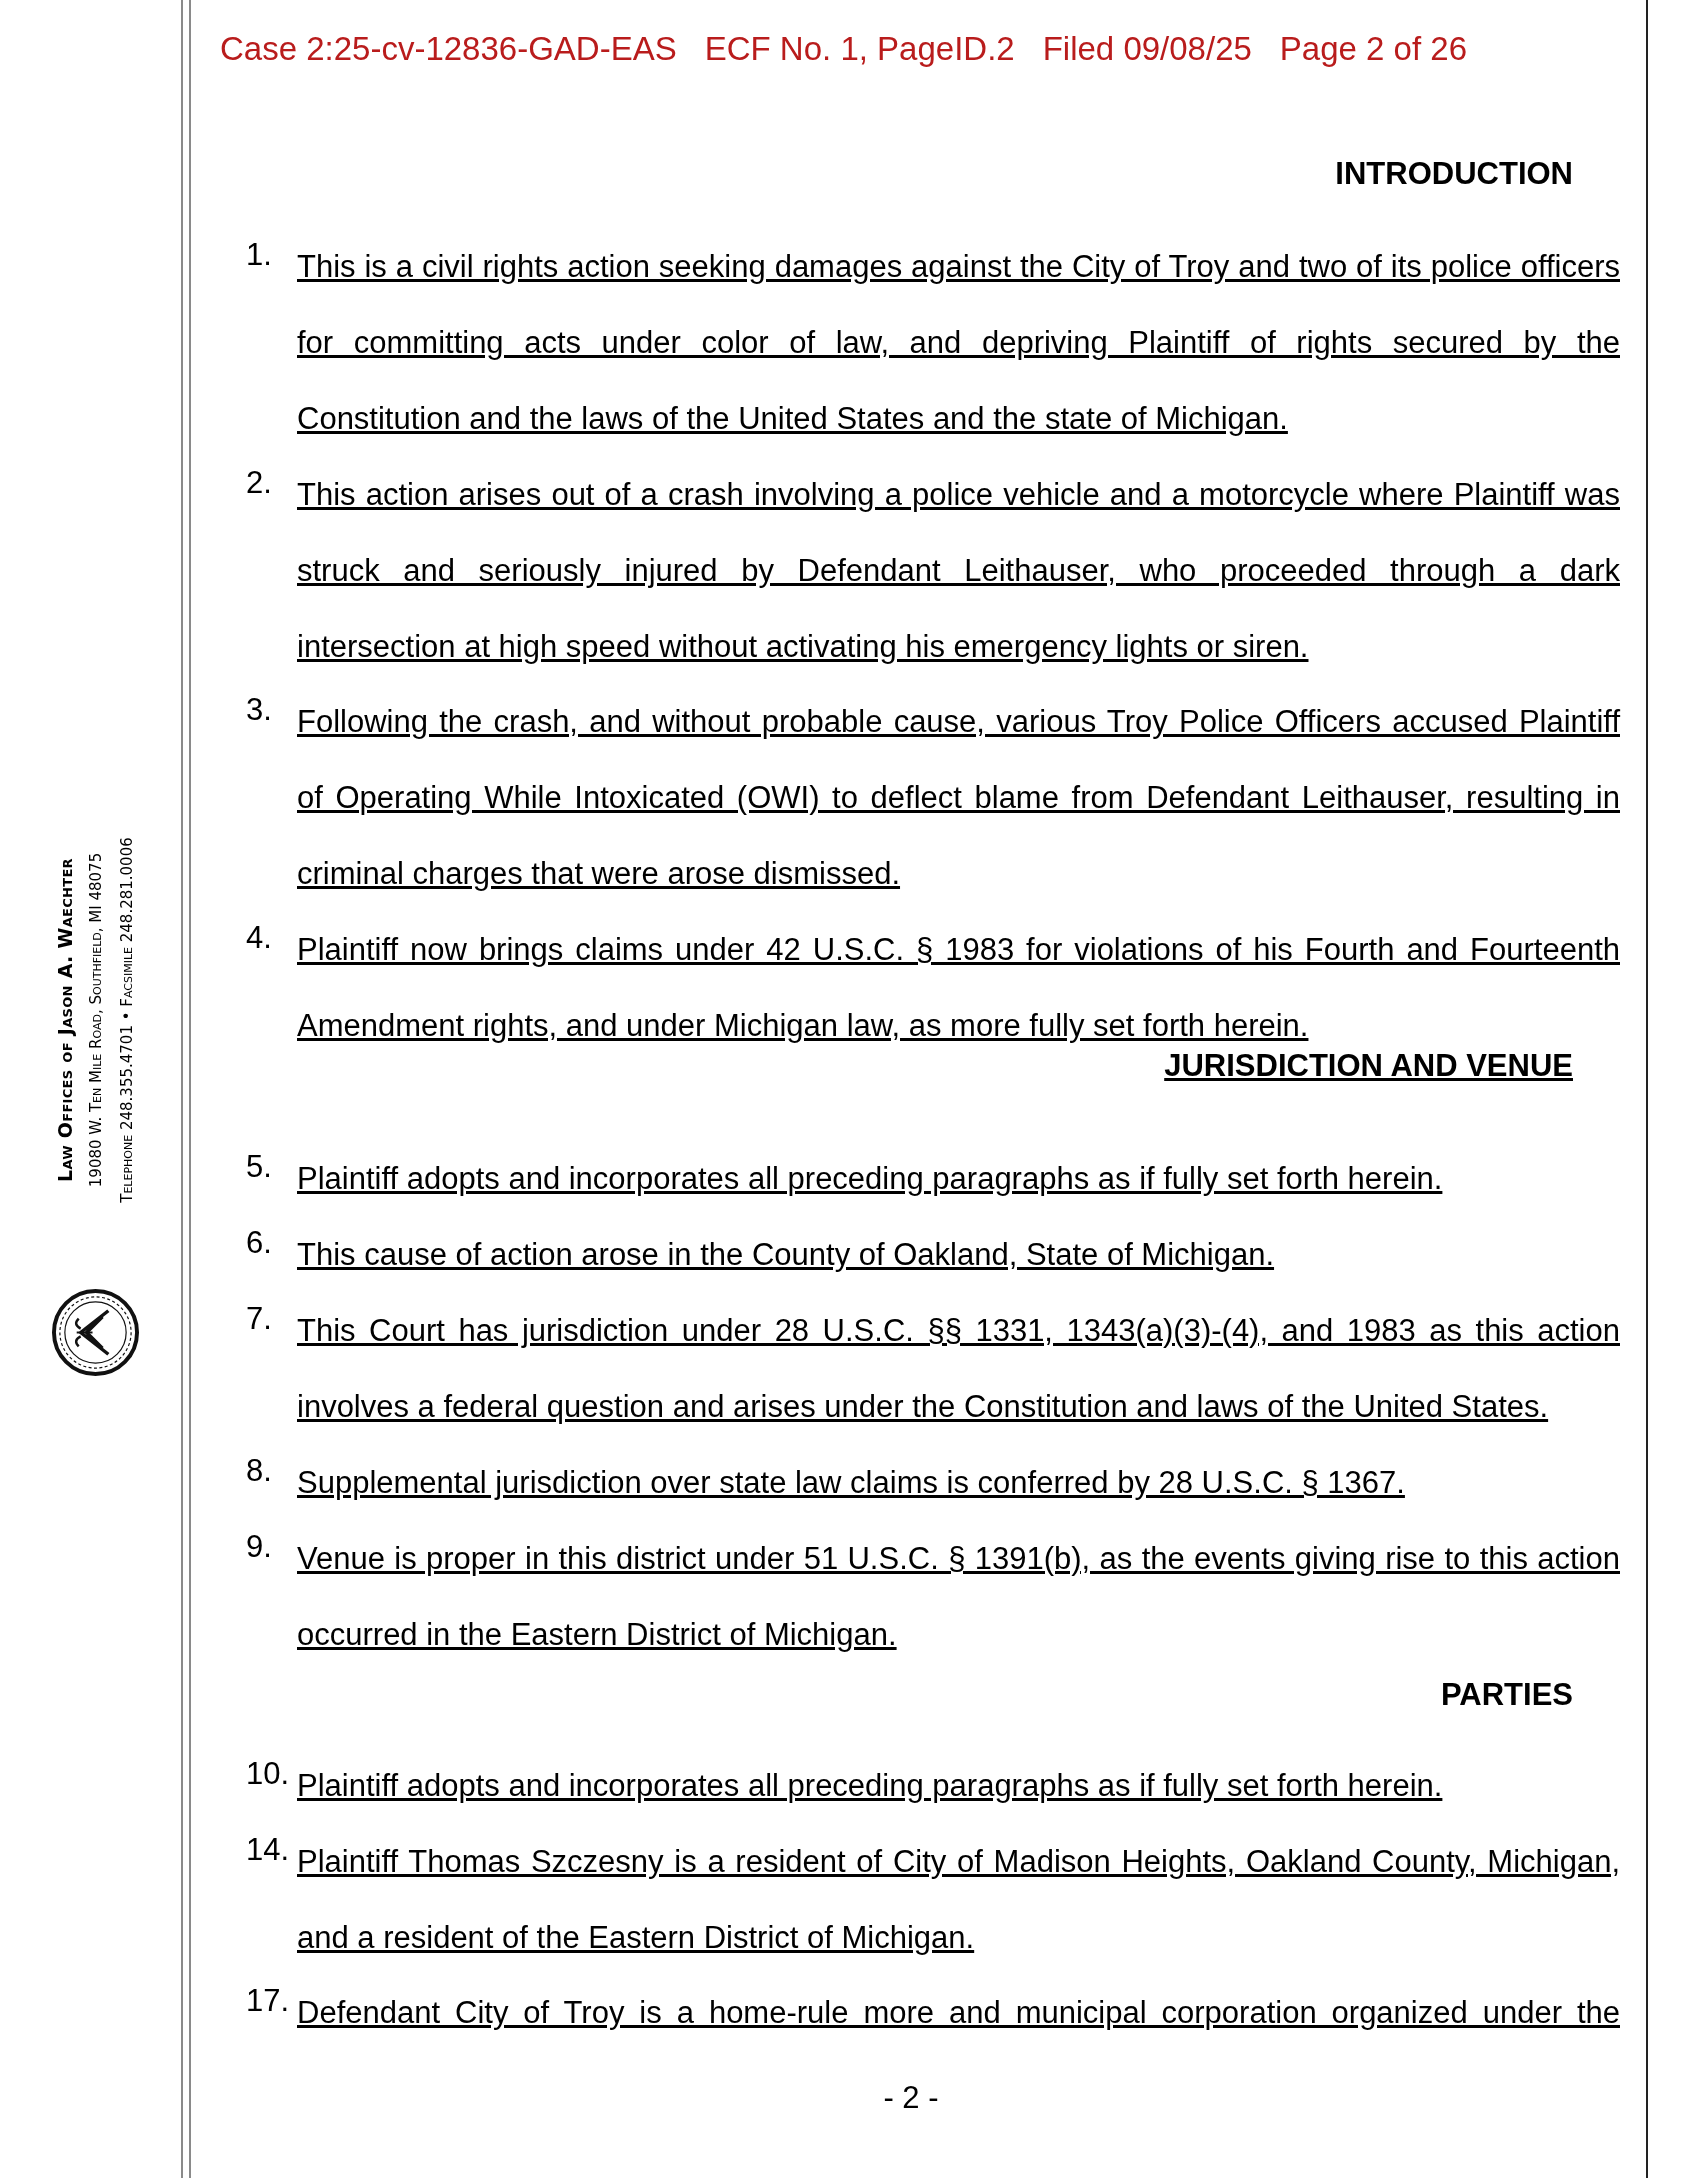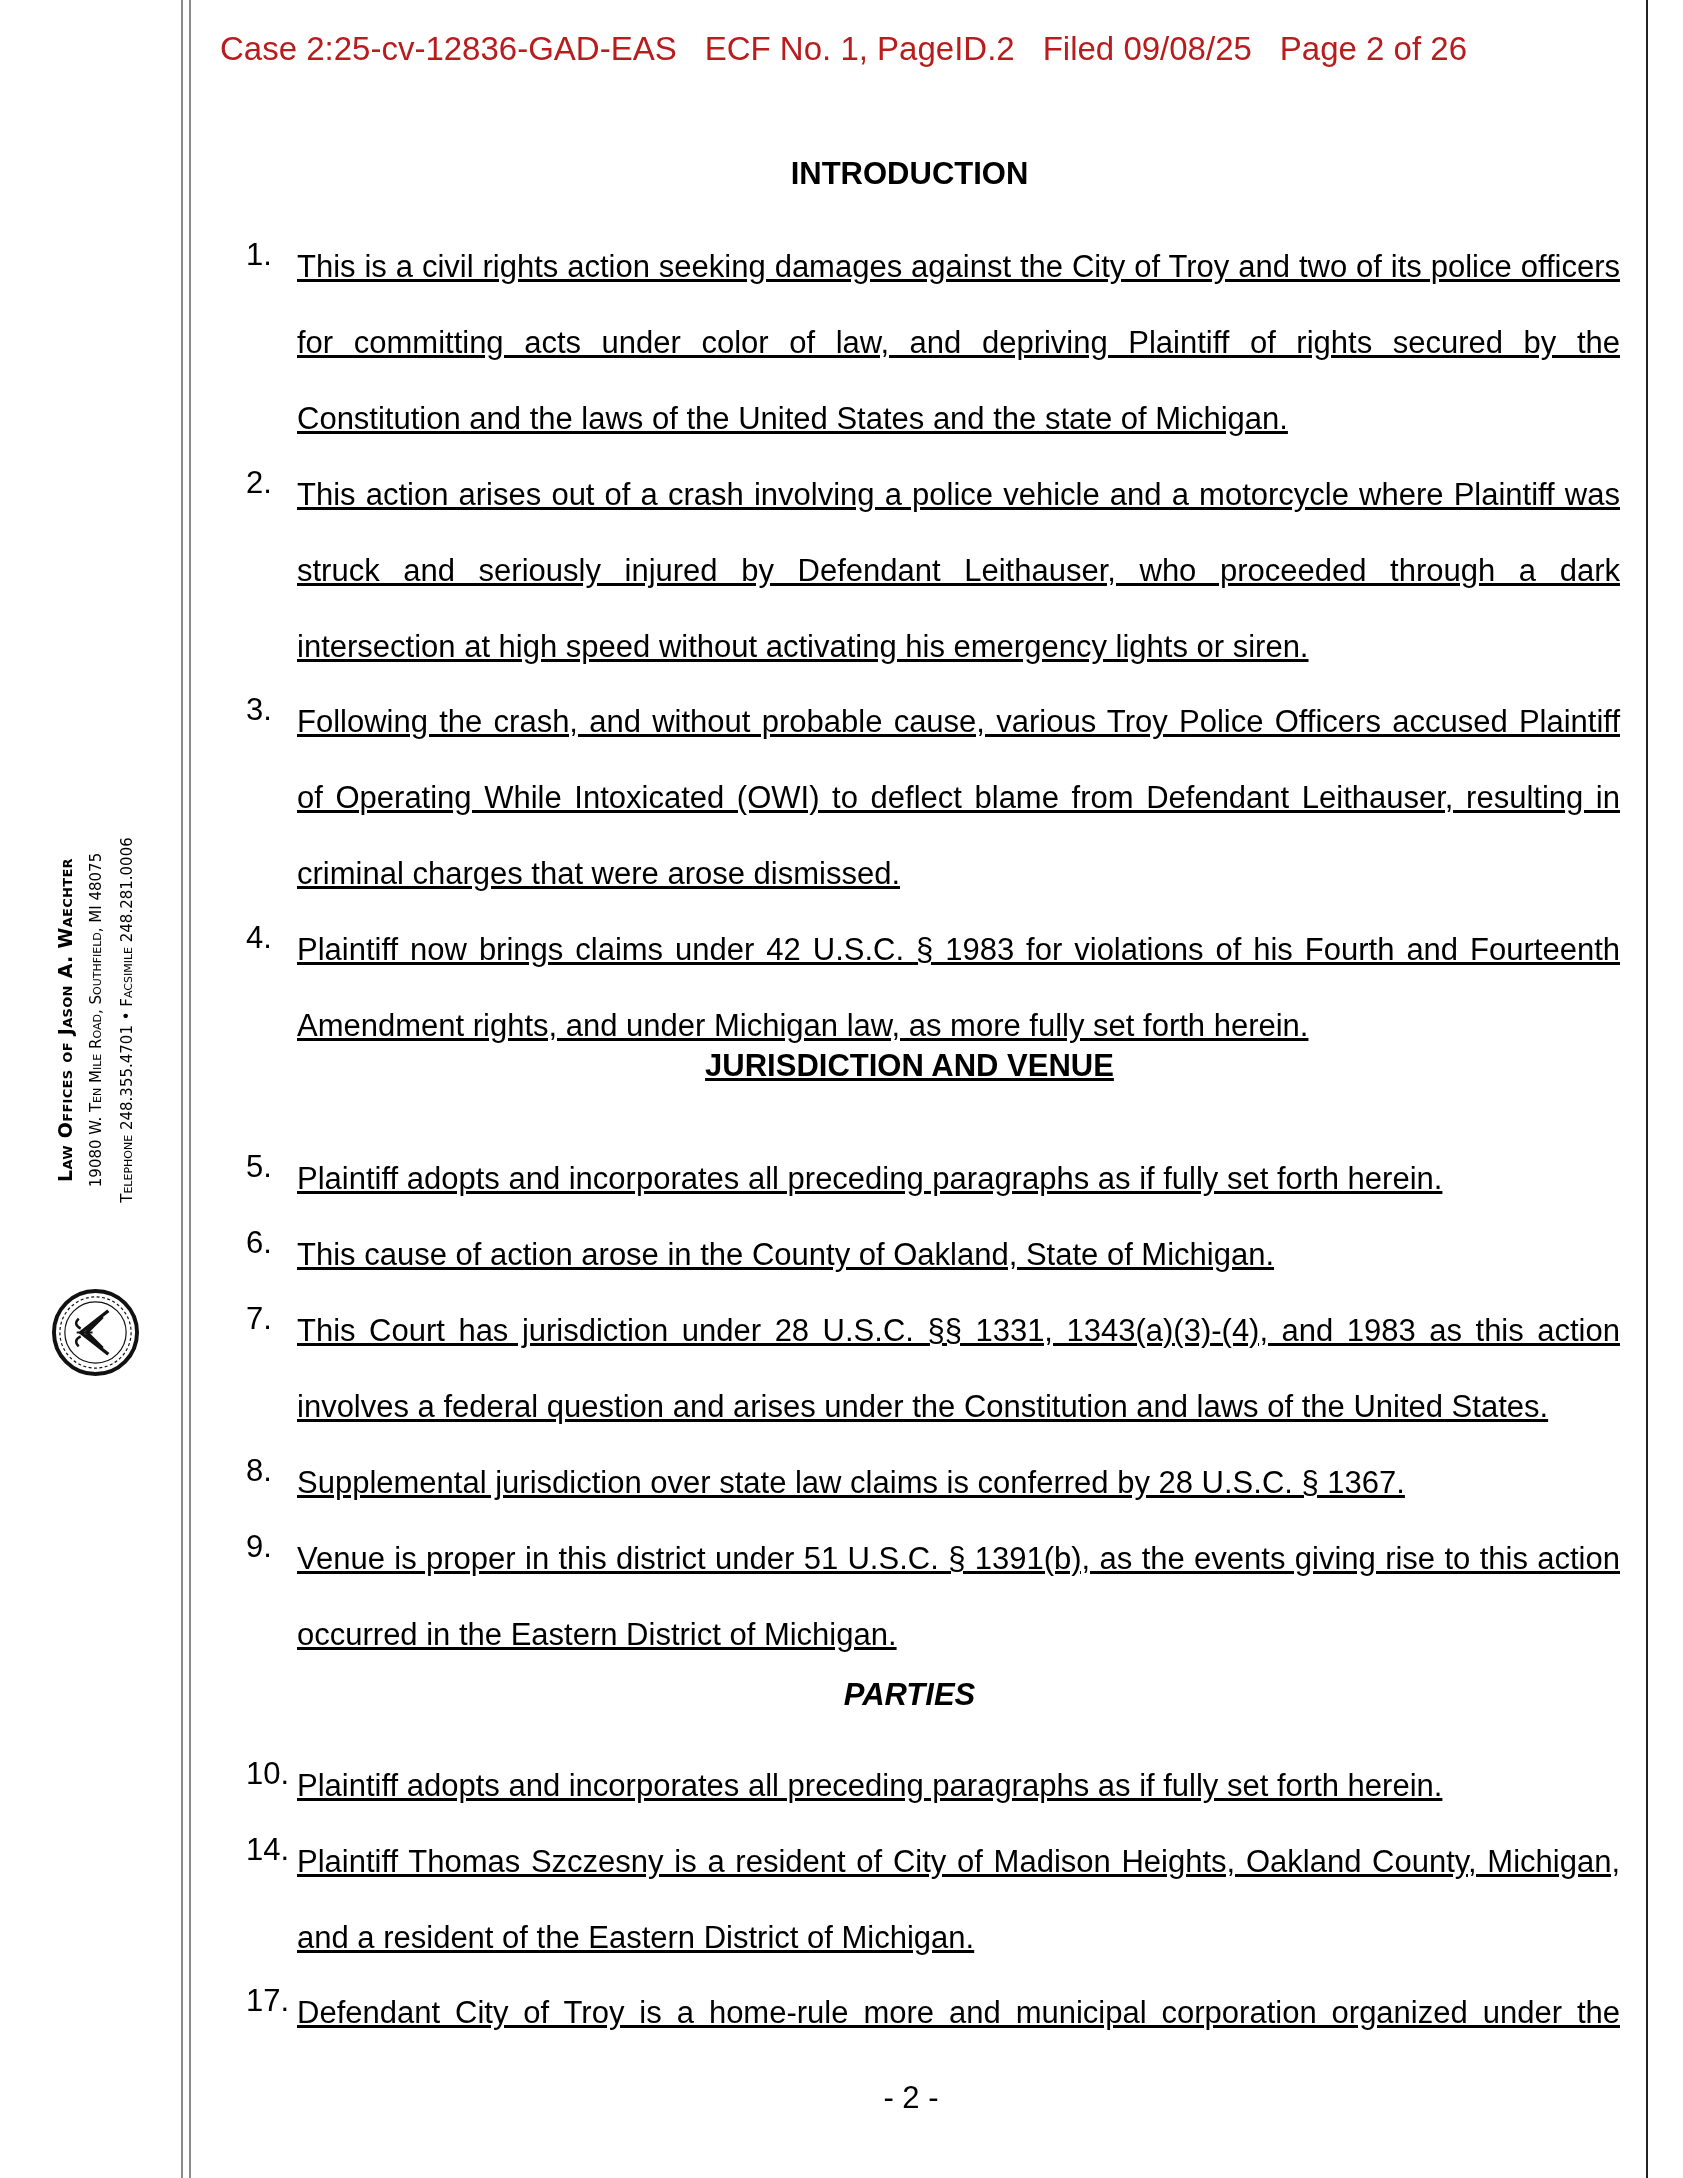--- a/index.html
+++ b/index.html
@@ -14,21 +14,21 @@
   .header span { margin-right: 28px; }
 
   .sidebar { position: absolute; left: 42px; top: 772px; width: 109px; height: 495px; }
   .sidebar-text { position: absolute; left: 54px; top: 248px; transform: translate(-50%, -50%) rotate(-90deg); white-space: nowrap; text-align: center; font-family: "DejaVu Sans", sans-serif; line-height: 31px; }
   .sb-name { font-size: 19px; font-weight: bold; letter-spacing: 0.3px; font-variant: small-caps; }
   .sb-addr, .sb-phone { font-size: 15px; font-variant: small-caps; }
 
   .seal { position: absolute; left: 51px; top: 1287px; width: 89px; height: 91px; }
 
   .content { position: absolute; left: 246px; top: 0; width: 1376px; }
-  .heading { position: absolute; left: 0; width: 1327px; text-align: center; font-weight: bold; font-size: 31px; }
+  .heading { position: absolute; left: 0; width: 1327px; text-align: right; font-weight: bold; font-size: 31px; }
   .para { position: absolute; left: 0; width: 1376px; font-size: 31px; line-height: 76px; }
   .para .num { position: absolute; left: 0; top: 0; }
   .para .txt { position: absolute; left: 51px; top: 12px; width: 1323px; text-align: justify; text-align-last: left; text-decoration: underline; }
   .para .txt.last-justify { text-align-last: justify; }
 
   .footer { position: absolute; top: 2080px; left: 0; width: 1822px; text-align: center; font-size: 31px; }
 </style>
 </head>
 <body>
 
@@ -101,21 +101,21 @@
   <div class="para" style="top:1433px;">
     <span class="num">8.</span>
     <span class="txt">Supplemental jurisdiction over state law claims is conferred by 28 U.S.C. § 1367.</span>
   </div>
 
   <div class="para" style="top:1509px;">
     <span class="num">9.</span>
     <span class="txt">Venue is proper in this district under 51 U.S.C. § 1391(b), as the events giving rise to this action occurred in the Eastern District of Michigan.</span>
   </div>
 
-  <div class="heading" style="top:1677px;font-style:italic;">PARTIES</div>
+  <div class="heading" style="top:1677px;">PARTIES</div>
 
   <div class="para" style="top:1736px;">
     <span class="num">10.</span>
     <span class="txt">Plaintiff adopts and incorporates all preceding paragraphs as if fully set forth herein.</span>
   </div>
 
   <div class="para" style="top:1812px;">
     <span class="num">14.</span>
     <span class="txt">Plaintiff Thomas Szczesny is a resident of City of Madison Heights, Oakland County, Michigan, and a resident of the Eastern District of Michigan.</span>
   </div>

